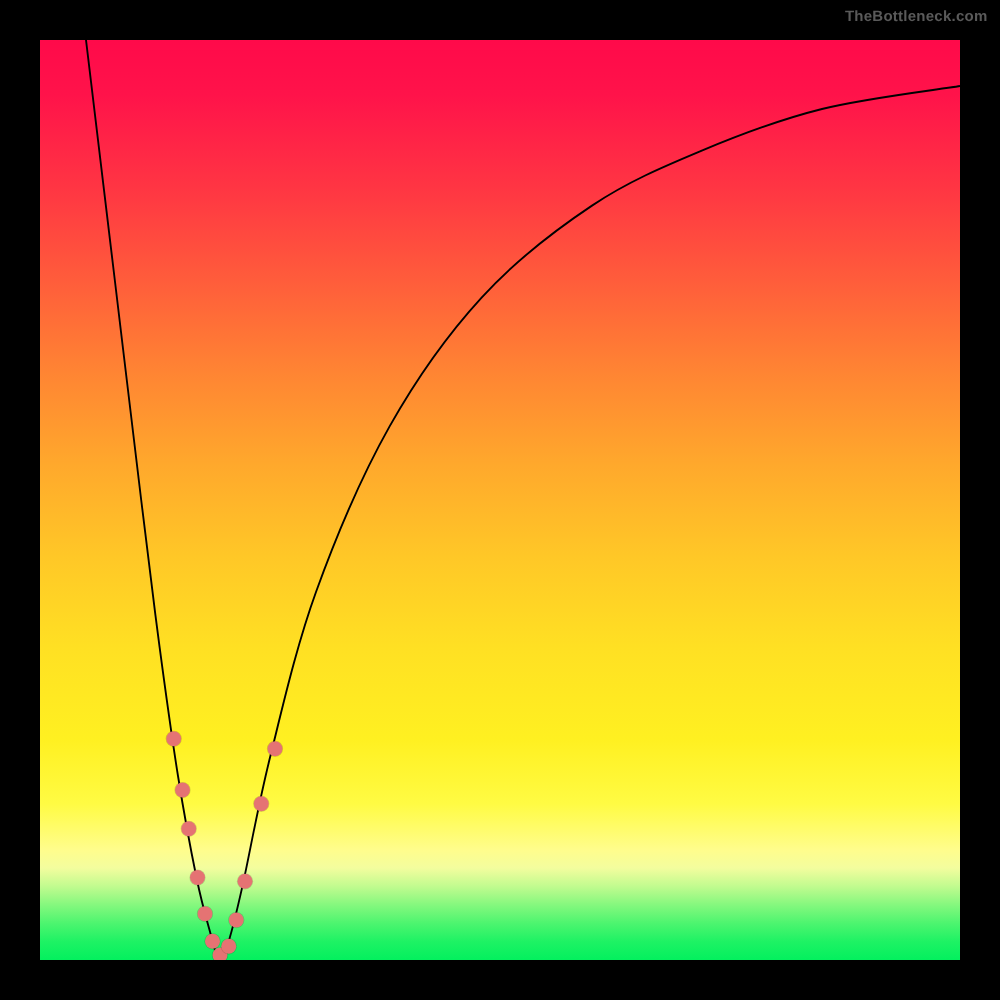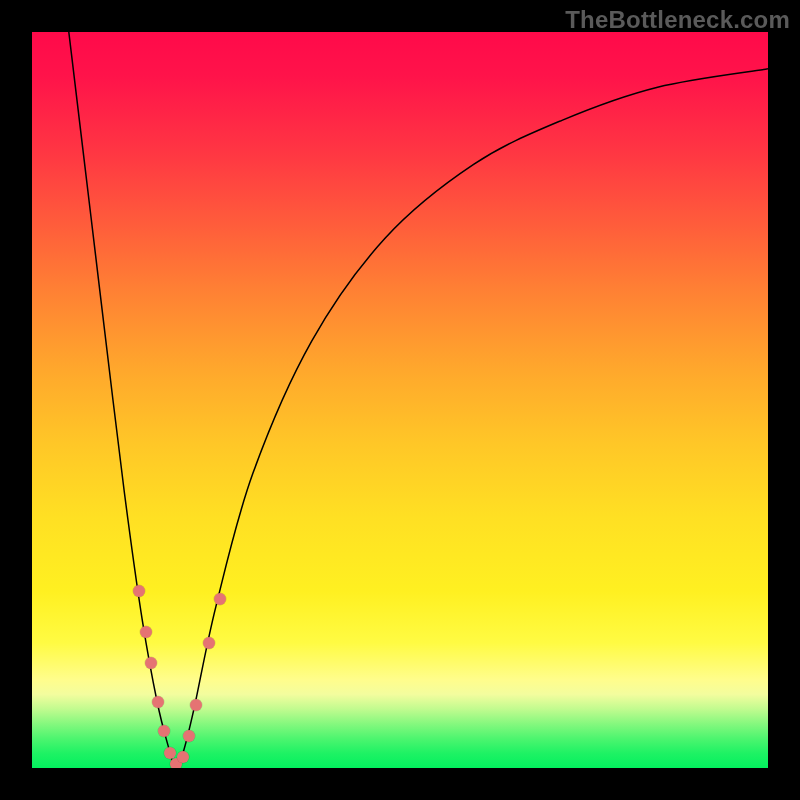--- a/index.html
+++ b/index.html
@@ -73,21 +73,21 @@
     margin-left: -6px;
     margin-top: -6px;
     border-radius: 50%;
     background: #e57373;
     box-shadow: 0 0 0 0.5px rgba(0,0,0,0.15);
   }
   .watermark {
     position: absolute;
     top: 6px;
     right: 10px;
-    font-size: 24px;
+    font-size: 12px;
     font-weight: 600;
     color: #5a5a5a;
     letter-spacing: 0.2px;
   }
 </style>
 </head>
 <body>
 
 <div class="frame">
   <div class="watermark">TheBottleneck.com</div>

